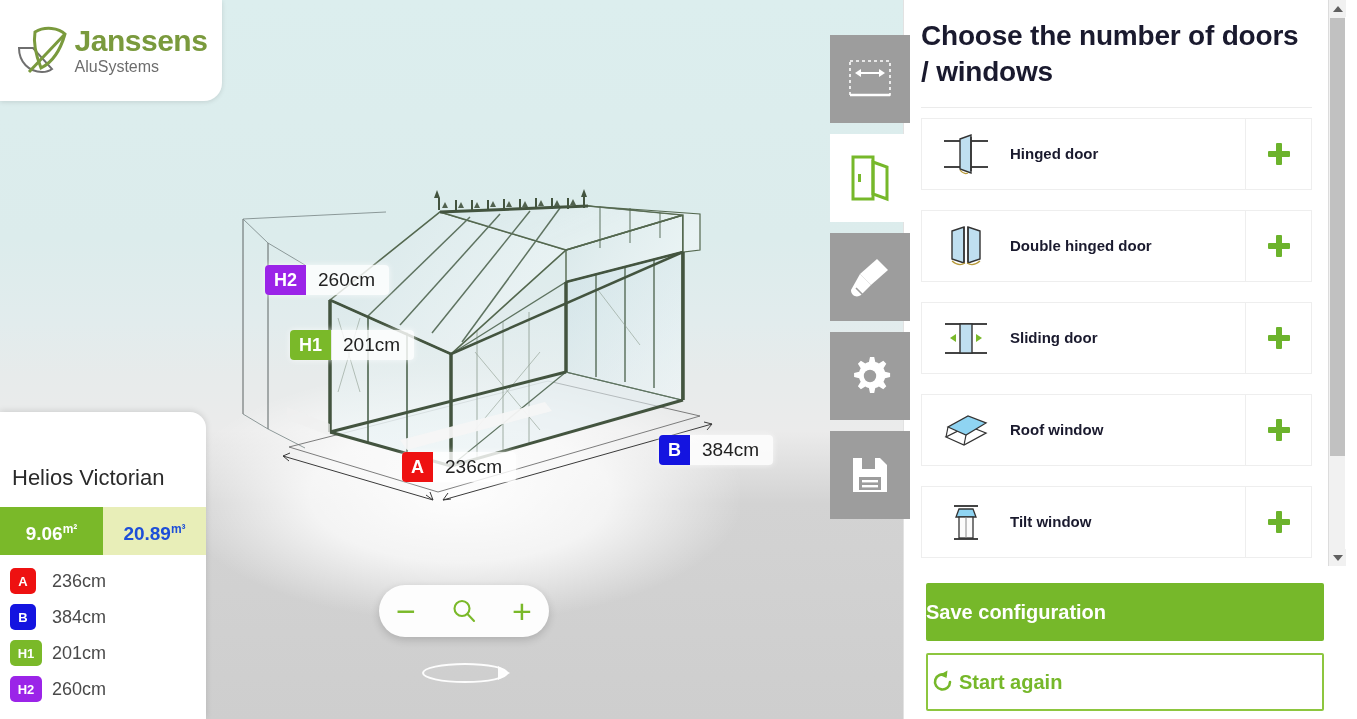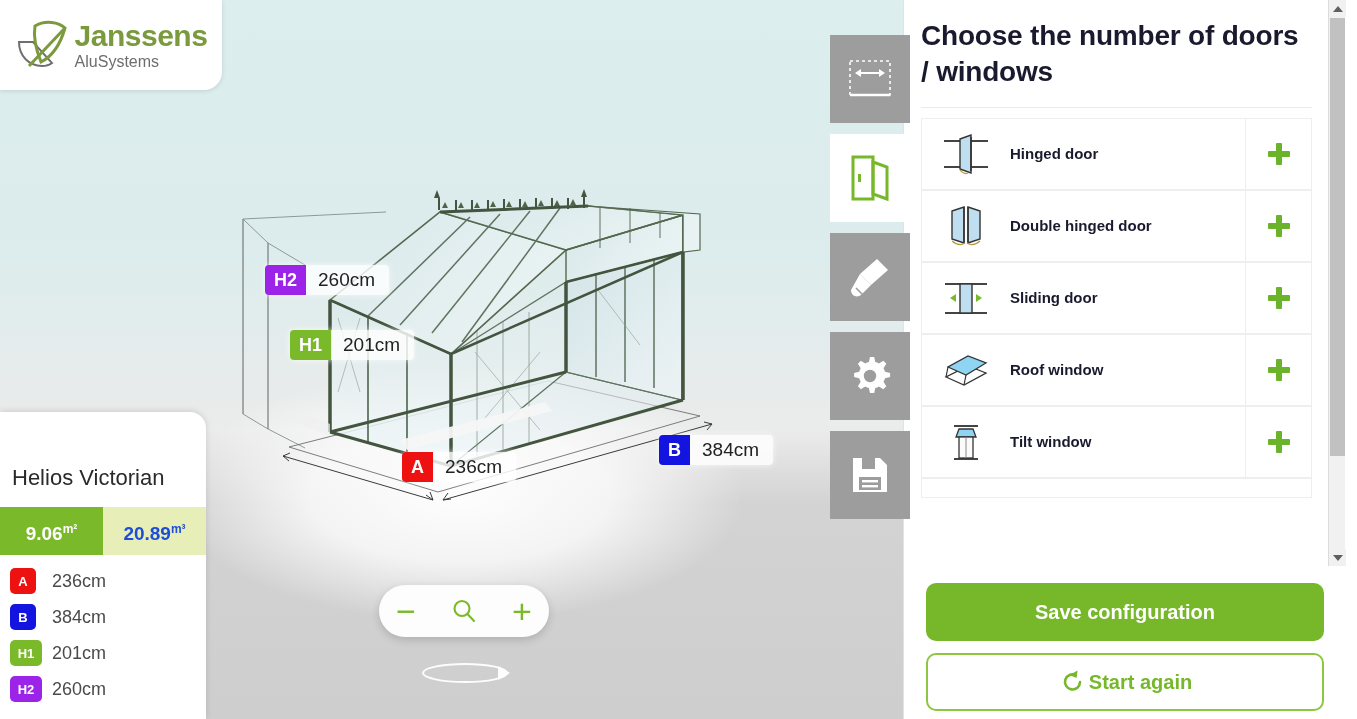--- a/index.html
+++ b/index.html
@@ -21,21 +21,21 @@
     overflow: hidden;
   }
   .floor-glow {
     position: absolute; left: 180px; top: 370px; width: 560px; height: 250px;
     background: radial-gradient(ellipse at center, rgba(255,255,255,0.97) 0%, rgba(255,255,255,0.75) 38%, rgba(255,255,255,0.0) 72%);
     pointer-events: none;
   }
 
   
   .logo-card {
-    position: absolute; left: 0; top: 0; width: 222px; height: 90px;
+    position: absolute; left: 0; top: 0; width: 222px; height: 101px;
     background: #fff; border-bottom-right-radius: 18px;
     box-shadow: 0 1px 5px rgba(0,0,0,0.12);
     display: flex; align-items: center; justify-content: center;
     z-index: 30;
   }
   .logo-inner { display: flex; align-items: center; gap: 4px; }
   .logo-mark { width: 56px; height: 58px; flex: none; }
   .logo-text { display: flex; flex-direction: column; line-height: 1; }
   .logo-name {
     font-size: 30px; font-weight: bold; color: #7a9a3d; letter-spacing: -0.5px;
@@ -129,21 +129,21 @@
     overflow: hidden; padding: 0 17px 0 17px;
   }
   .panel-title {
     font-size: 28px; color: #1a1a2e; font-weight: bold;
     line-height: 1.28; padding: 18px 0 0 0; letter-spacing: -0.2px;
   }
   .panel-sep { height: 1px; background: #ebebeb; margin: 17px 0 10px 0; }
 
   .opt-row {
     display: flex; align-items: stretch; height: 72px;
-    border: 1px solid #eeeeee; margin-bottom: 0; background: #fff;
+    border: 1px solid #eeeeee; margin-bottom: 20px; background: #fff;
   }
   .opt-icon {
     width: 88px; display: flex; align-items: center; justify-content: center; flex: none;
   }
   .opt-label {
     flex: 1; display: flex; align-items: center;
     font-size: 15px; font-weight: bold; color: #1a1a2e;
   }
   .opt-add {
     width: 66px; flex: none; border-left: 1px solid #eeeeee;
@@ -156,22 +156,22 @@
   .plus-glyph::before { left: 8px; top: 0; width: 6px; height: 22px; }
   .plus-glyph::after  { left: 0; top: 8px; width: 22px; height: 6px; }
   .opt-row.partial { height: 20px; overflow: hidden; margin-bottom: 0; }
 
   
   .panel-actions {
     position: absolute; left: 0; bottom: 0; width: 442px;
     padding: 0 22px 8px 22px; background: #fff;
   }
   .btn {
-    width: 100%; border-radius: 10px; display: flex;
-    align-items: center; justify-content: center; cursor: pointer;
+    width: 100%; border-radius: 2px; display: flex;
+    align-items: center; justify-content: flex-start; cursor: pointer;
     font-size: 20px; font-weight: bold;
   }
   .btn-save {
     height: 58px; background: #76b82a; color: #fff; margin-bottom: 12px;
     border: none;
   }
   .btn-restart {
     height: 58px; background: #fff; color: #76b82a;
     border: 2px solid #8dc63f; gap: 1px;
   }

